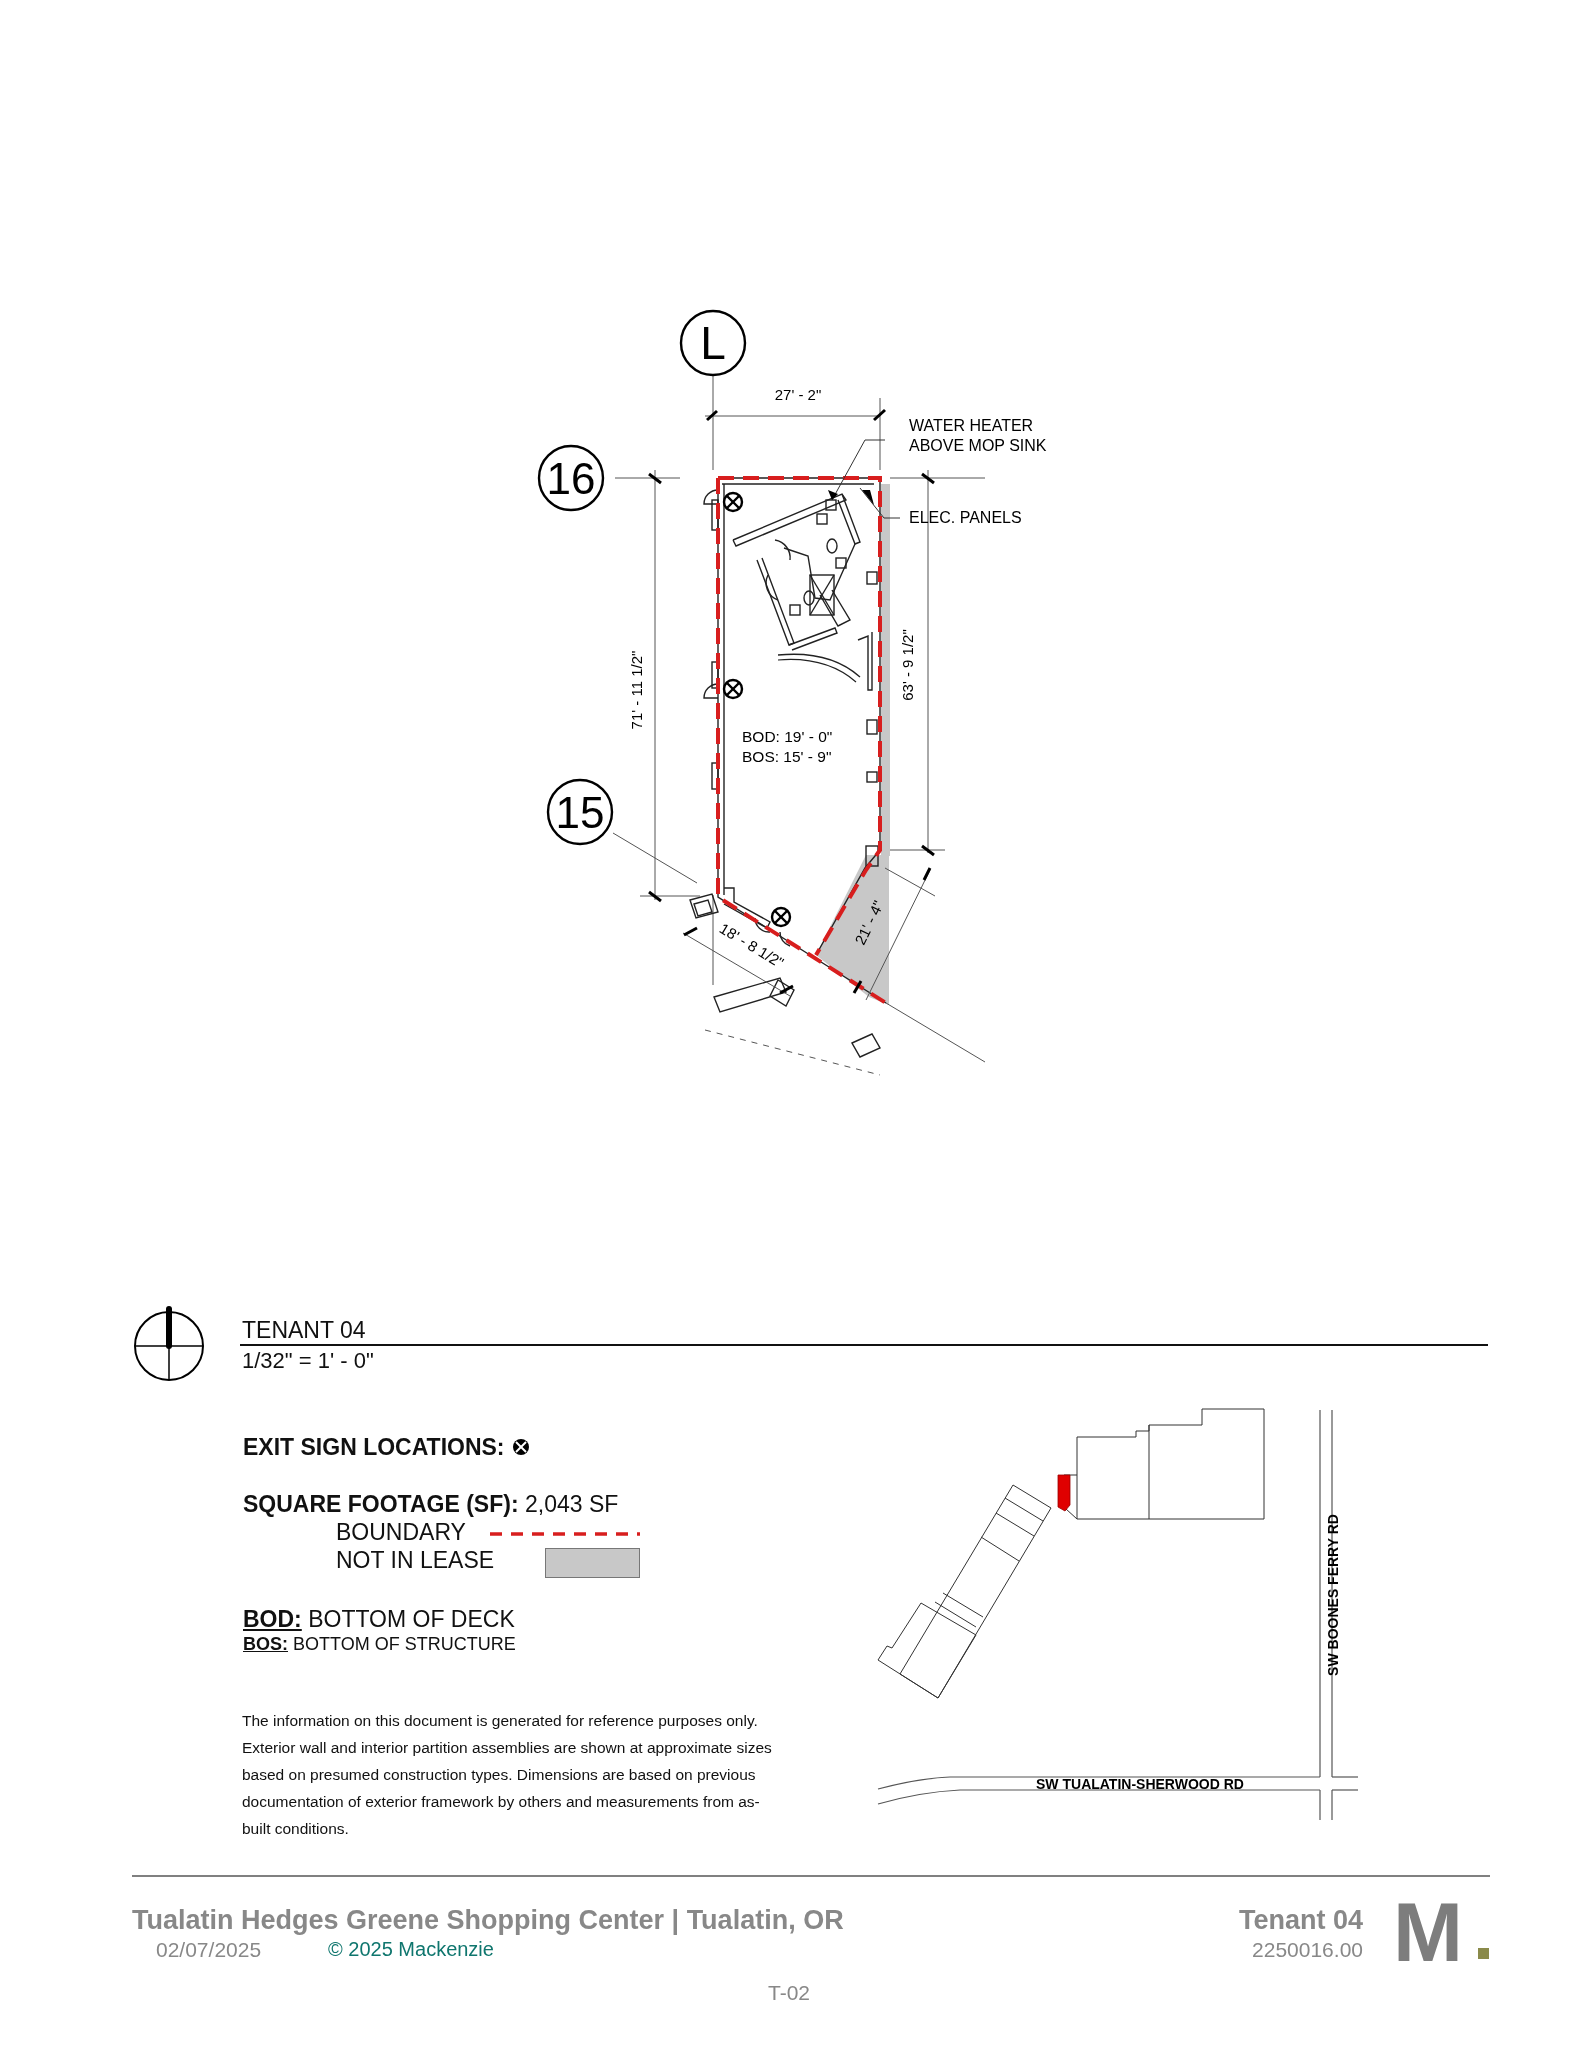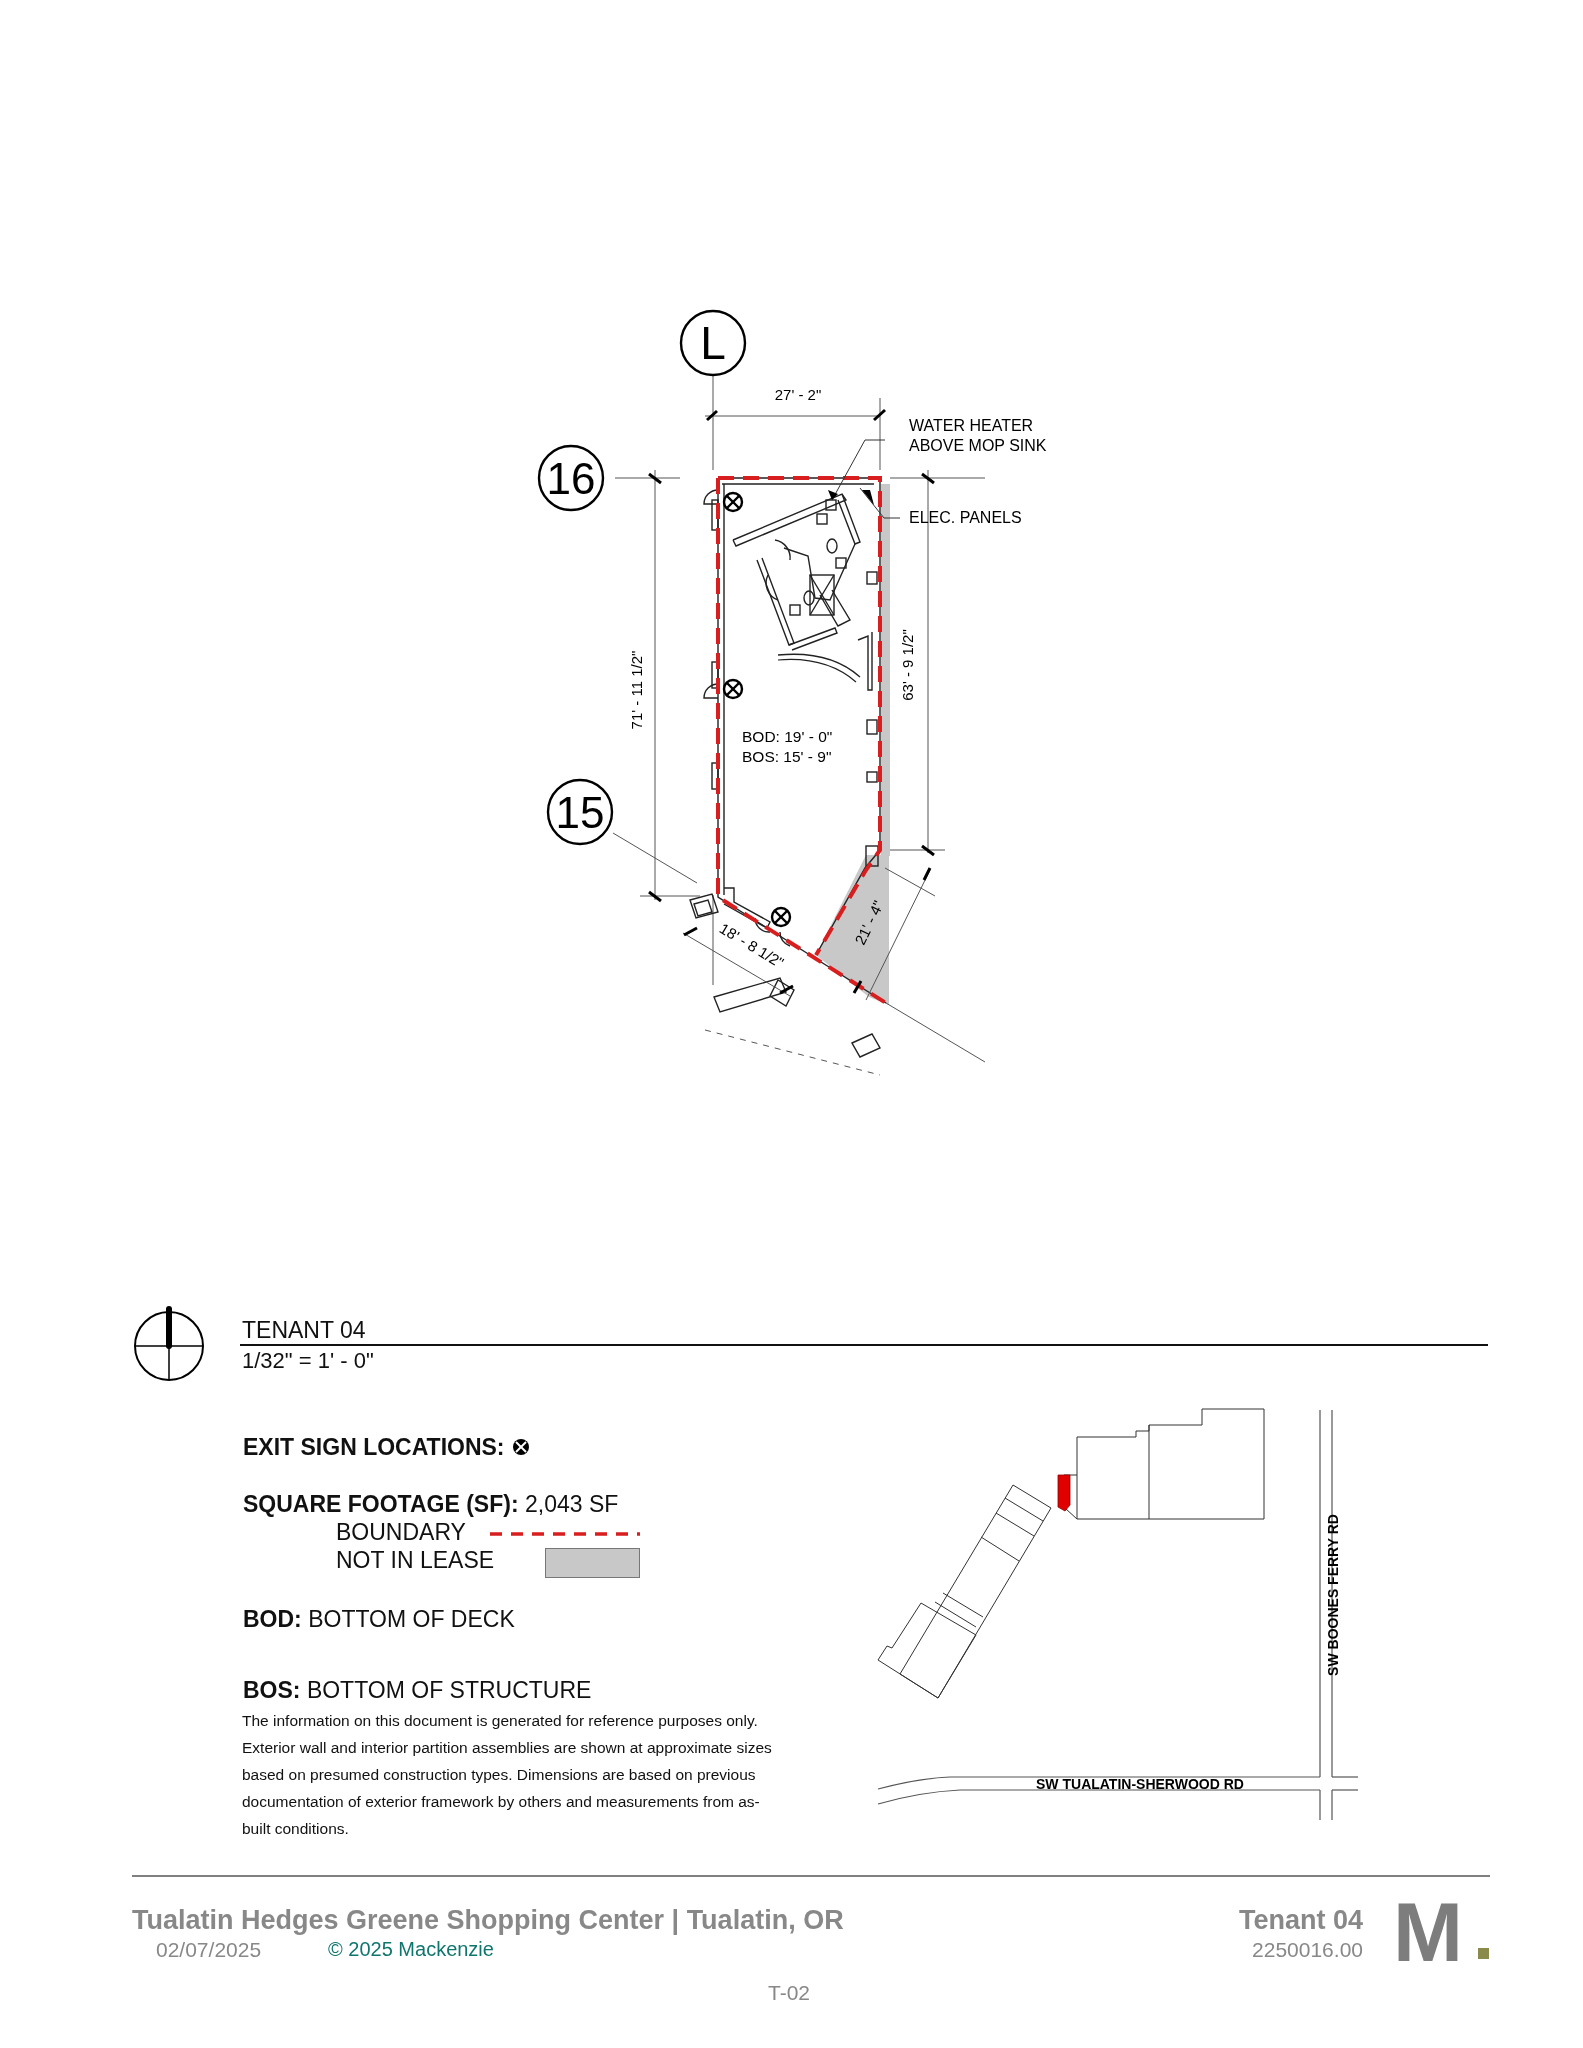--- a/index.html
+++ b/index.html
@@ -9,22 +9,22 @@
   .title-main { left:242px; top:1317px; font-size:23px; letter-spacing:0; }
   .title-scale { left:242px; top:1348px; font-size:22px; }
   .title-rule { left:240px; top:1344px; width:1248px; height:2px; background:#111; }
   .legend-exit { left:243px; top:1434px; font-size:23px; font-weight:bold;text-align:center; }
   .legend-sf { left:243px; top:1491px; font-size:23px; }
   .legend-sf b { font-weight:bold;margin-top:11px; }
   .legend-boundary { left:336px; top:1519px; font-size:23px; }
   .legend-nil { left:336px; top:1547px; font-size:23px; }
   .nil-swatch { left:545px; top:1548px; width:93px; height:28px; background:#c8c8c8; border:1px solid #777; }
   .legend-bod { left:243px; top:1606px; font-size:23px; }
-  .legend-bos { left:243px; top:1634px; font-size:23px;margin-top:43px; }
-  .legend-bod b, .legend-bos b { font-weight:bold; }
+  .legend-bos { left:243px; top:1634px; font-size:18px; }
+  .legend-bod b, .legend-bos b { font-weight:bold;text-decoration:underline; }
   .disclaimer { left:242px; top:1707px; width:540px; font-size:15.5px; line-height:27px; color:#111; }
   .footer-rule { left:132px; top:1875px; width:1358px; height:2px; background:#808080; }
   .footer-project { left:132px; top:1905px; font-size:27px; font-weight:bold; color:#888; }
   .footer-date { left:132px; top:1938px; font-size:21px; color:#888;margin-left:24px; }
   .footer-copy { left:328px; top:1938px; font-size:20px; color:#0f766e; }
   .footer-tenant { right:220px; top:1905px; font-size:27px; font-weight:bold; color:#888; text-align:right; }
   .footer-number { right:220px; top:1938px; font-size:21px; color:#888; }
   .footer-sheet { left:768px; top:1981px; font-size:21px; color:#888; }
   .logo-m { left:1393px; top:1890px; font-size:84px; font-weight:bold; color:#7d7d7d; line-height:1; letter-spacing:-2px; }
   .logo-dot { left:1478px; top:1948px; width:11px; height:11px; background:#8a8a4a; }

